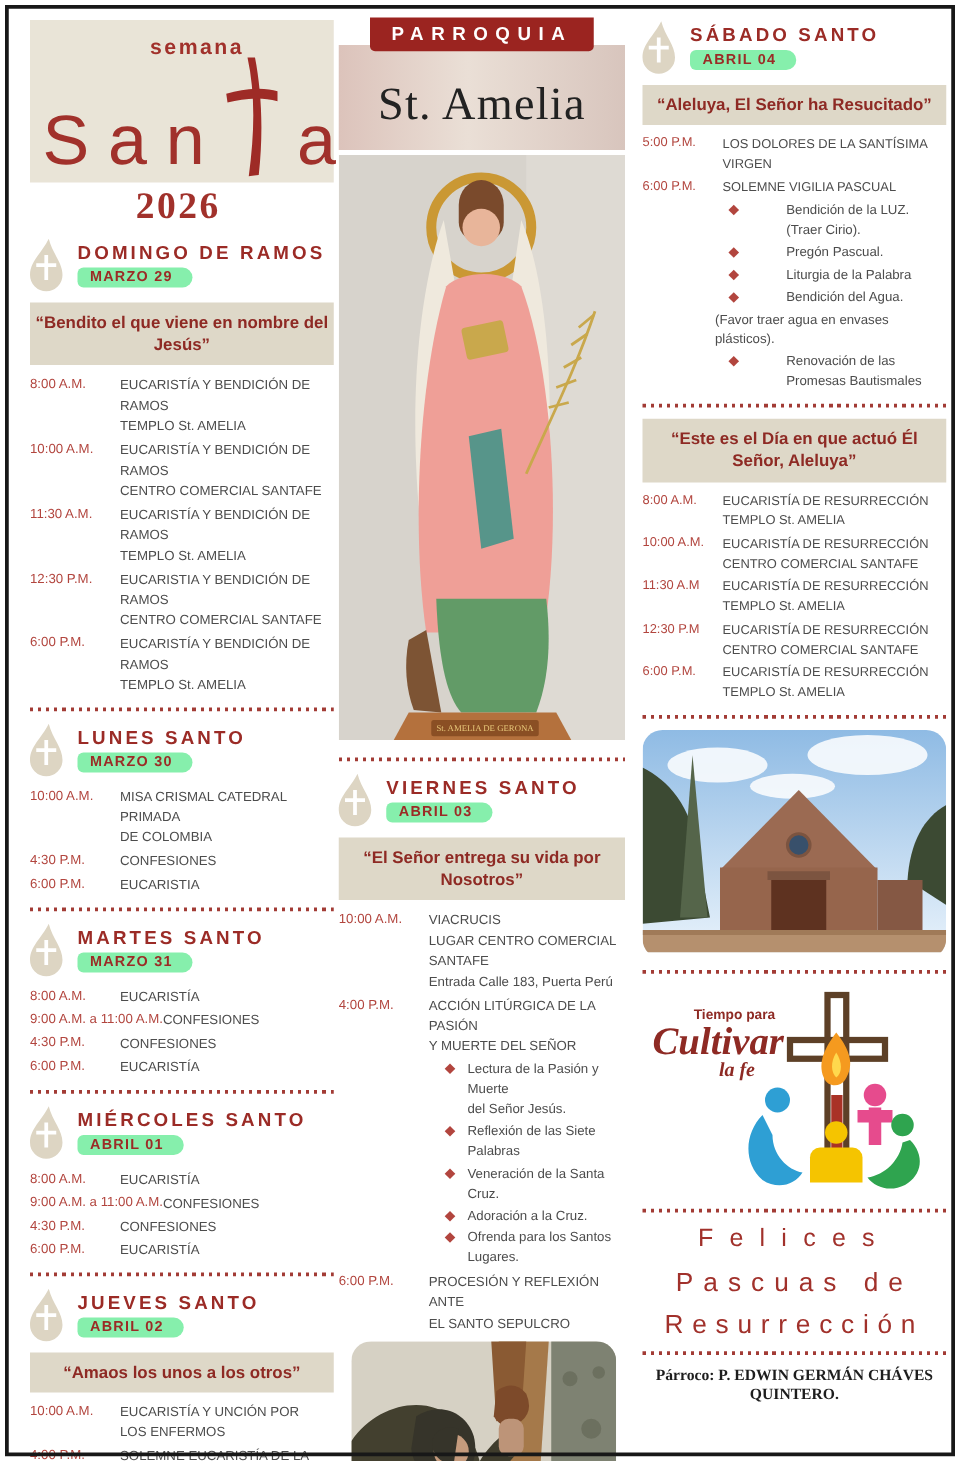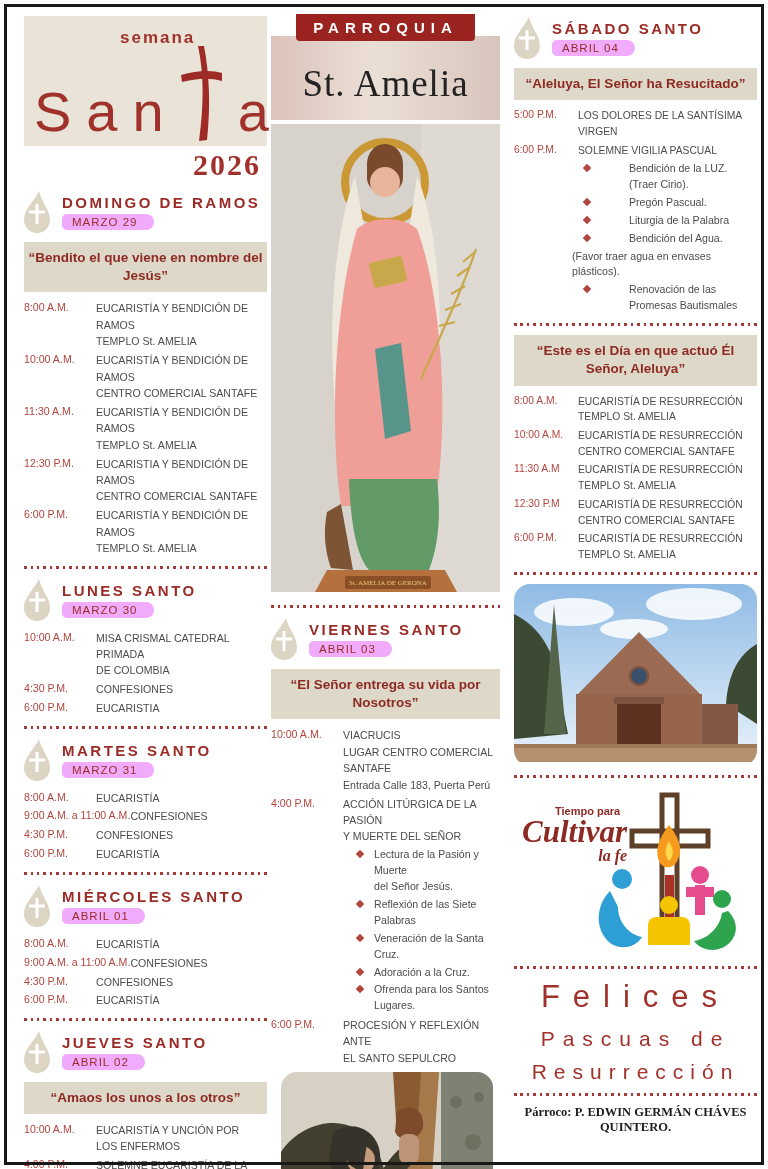--- a/index.html
+++ b/index.html
@@ -12,29 +12,29 @@
   
   #col-left{position:absolute;left:24px;top:16px;width:243px;}
   #col-mid{position:absolute;left:271px;top:12px;width:229px;}
   #col-right{position:absolute;left:514px;top:16px;width:243px;}
 
   
   .logo-box{position:relative;background:#e9e4d7;height:130px;margin-bottom:2px;}
   .semana{position:absolute;left:96px;top:12px;font-size:17px;font-weight:600;letter-spacing:2px;color:#a1312b;}
   .santa-row{position:absolute;left:10px;bottom:6px;display:flex;align-items:flex-end;gap:15px;color:#a1312b;font-size:56px;line-height:1;}
   .santa-row .cross-svg{margin-bottom:-4px;}
-  .year{text-align:right;margin:2px 6px 8px 0;font-family:"Liberation Serif",serif;font-weight:bold;font-size:30px;letter-spacing:2px;color:#a1312b;}
+  .year{text-align:center;margin:2px 6px 8px 0;font-family:"Liberation Serif",serif;font-weight:bold;font-size:30px;letter-spacing:2px;color:#a1312b;}
 
   
   .section{margin-bottom:2px;}
   .sec-head{position:relative;padding-left:38px;margin-bottom:6px;min-height:46px;}
   .sec-head .drop-icon{position:absolute;left:-4px;top:0;}
   .sec-title{font-weight:bold;color:#9b2b26;font-size:15px;letter-spacing:2.5px;padding-top:4px;}
   .sec-title.center{text-align:center;padding-right:20px;}
-  .sec-chip{display:inline-block;background:#f0abfc;color:#9b2b26;font-weight:normal;font-size:11.5px;
+  .sec-chip{display:inline-block;background:#86efac;color:#9b2b26;font-weight:bold;font-size:11.5px;
     letter-spacing:1px;padding:2px 16px 2px 10px;border-radius:6px 10px 10px 6px;margin-top:3px;}
   .quote{background:#ded8c8;color:#8e2a24;font-weight:bold;text-align:center;font-size:13.5px;
     padding:7px 4px;margin:6px 0 8px 0;line-height:1.35;}
   .srow{display:flex;margin:2.5px 0;}
   .stime{color:#b2453e;min-width:72px;flex:none;font-size:10.6px;padding-top:1px;}
   .sdesc{color:#4c4c4c;font-size:10.6px;line-height:1.55;}
   .brow{display:flex;margin:2px 0 2px 86px;}
   .brow.plain{margin-left:74px;}
   .bdia{width:6px;height:6px;background:#b2453e;transform:rotate(45deg);margin:4px 11px 0 0;flex:none;}
   .btext{font-size:10.6px;line-height:1.5;color:#4c4c4c;}
@@ -53,23 +53,23 @@
   .statue-wrap{margin-top:4px;}
   .mid-section{margin-top:4px;}
   .photo-round{border-radius:16px;overflow:hidden;display:block;}
 
   
   .church-wrap{margin:2px 0;}
   .cultivar{position:relative;height:170px;margin:2px 0;}
   .cultivar .cult-text{position:absolute;left:8px;top:18px;color:#8e2a24;text-align:center;}
   .cult-t1{font-size:11px;font-weight:bold;margin-left:26px;}
   .cult-t2{font-family:"Liberation Serif",serif;font-style:italic;font-weight:bold;font-size:31px;line-height:.95;}
-  .cult-t3{font-family:"Liberation Serif",serif;font-style:italic;font-weight:bold;font-size:16px;margin-left:30px;text-align:right;}
+  .cult-t3{font-family:"Liberation Serif",serif;font-style:italic;font-weight:bold;font-size:16px;margin-left:30px;}
   .felices{color:#a1312b;text-align:center;margin:10px 0 6px 0;}
-  .fel1{font-size:31px;letter-spacing:13px;margin-bottom:12px;}
+  .fel1{font-size:20px;letter-spacing:13px;margin-bottom:12px;}
   .fel2{font-size:21px;letter-spacing:8px;margin-bottom:9px;}
   .fel3{font-size:21px;letter-spacing:7px;}
   .priest{font-family:"Liberation Serif",serif;text-align:center;color:#1d1d1d;font-weight:bold;}
   .priest-l1{font-size:12.5px;margin-bottom:2px;}
 </style>
 </head>
 <body>
 
 <div class="frame"></div>
 

